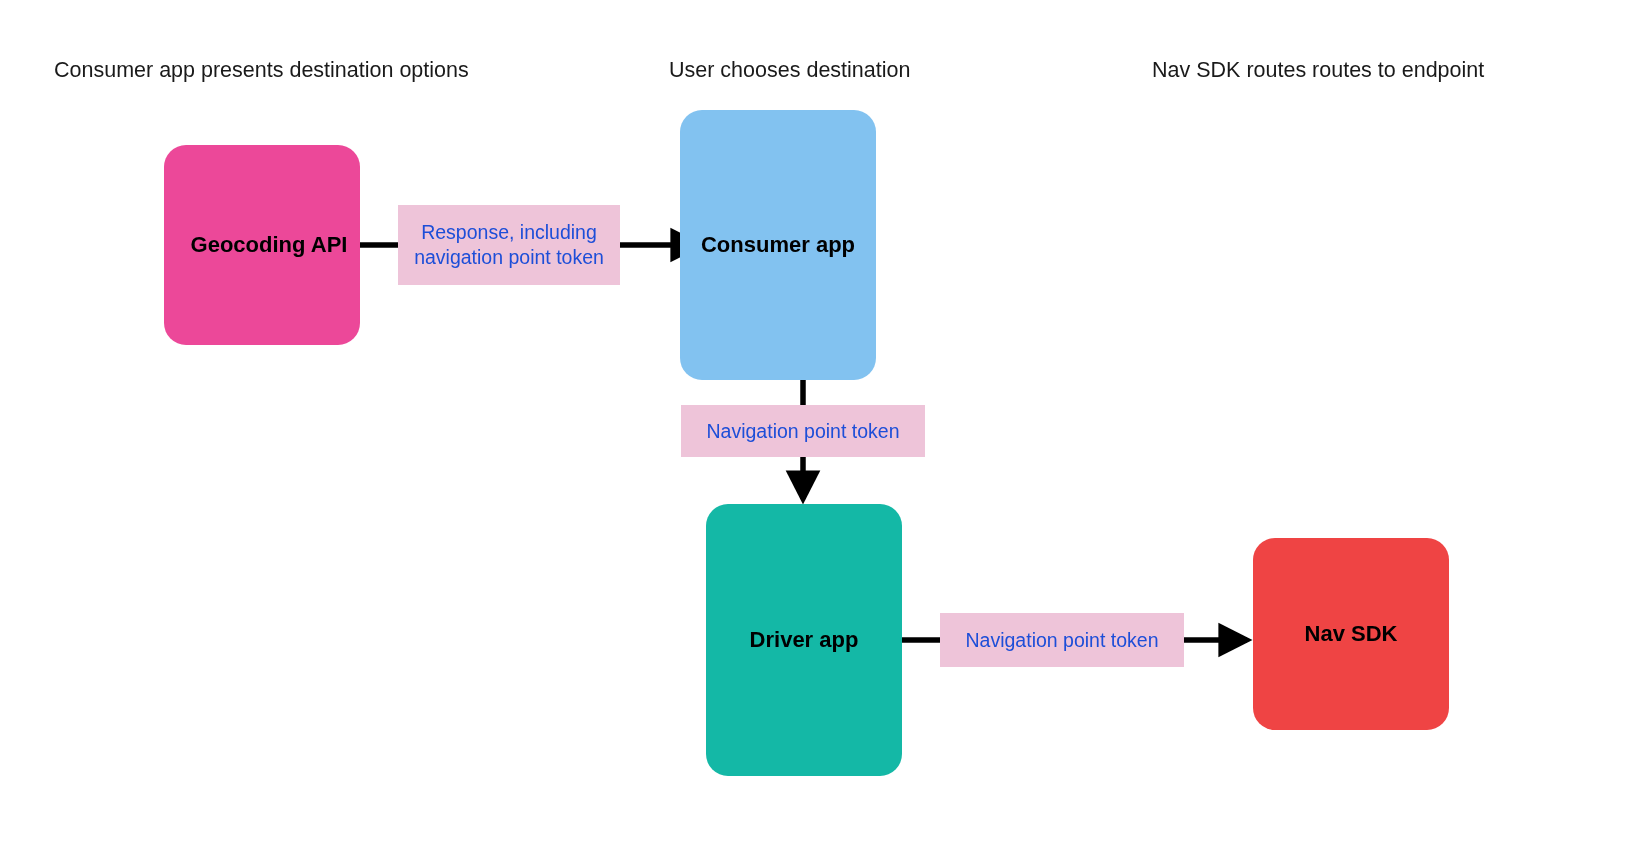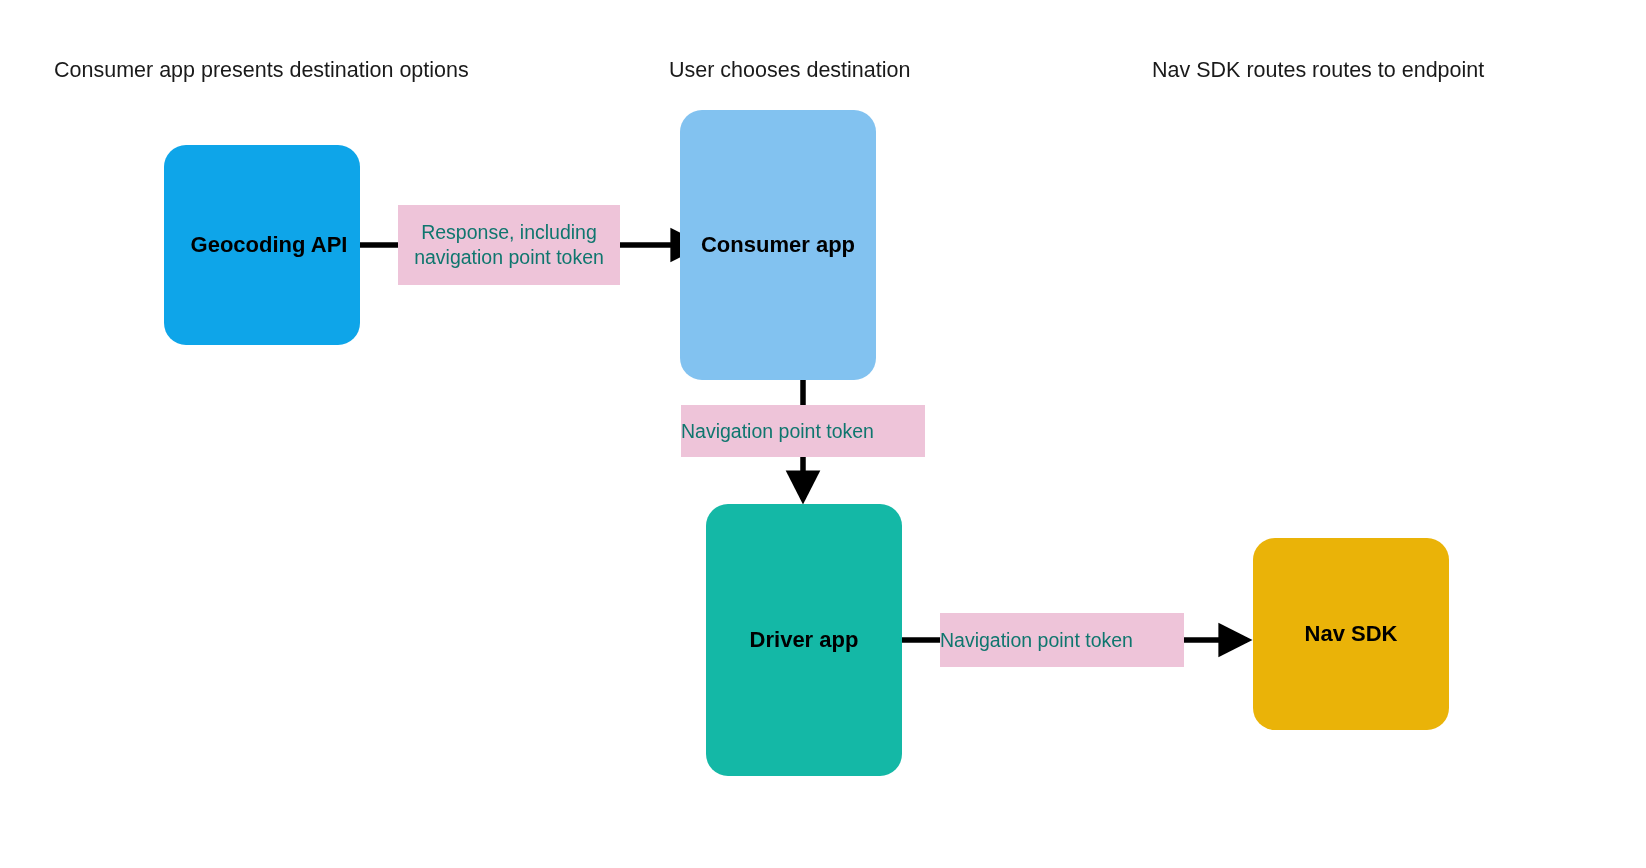--- a/index.html
+++ b/index.html
@@ -49,52 +49,52 @@
     text-align: center;
     font-size: 22px;
     font-weight: bold;
     line-height: 26px;
     border-radius: 22px;
     color: #000000;
   }
   #node-geocoding-api {
     left: 164px;  top: 145px;
     width: 196px; height: 200px;
-    background: #0ea5e9;
+    background: #ec4899;
     padding-left: 14px;
   }
   #node-consumer-app {
     left: 680px;  top: 110px;
     width: 196px; height: 270px;
     background: #82c2f0;
   }
   #node-driver-app {
     left: 706px;  top: 504px;
     width: 196px; height: 272px;
     background: #14b8a6;
   }
   #node-nav-sdk {
     left: 1253px; top: 538px;
     width: 196px; height: 192px;
-    background: #eab308;
+    background: #ef4444;
   }
 
   
   .edge-label {
     position: absolute;
     box-sizing: border-box;
     display: flex;
     align-items: center;
-    justify-content: flex-start;
+    justify-content: center;
     text-align: center;
     background: #eec4d9;
     font-size: 19.5px;
     font-weight: 400;
     line-height: 25px;
-    color: #0f766e;
+    color: #1d4ed8;
     border-radius: 0;
   }
   #label-geocoding-to-consumer {
     left: 398px;  top: 205px;
     width: 222px; height: 80px;
     padding: 0 6px;
   }
   #label-consumer-to-driver {
     left: 681px;  top: 405px;
     width: 244px; height: 52px;

